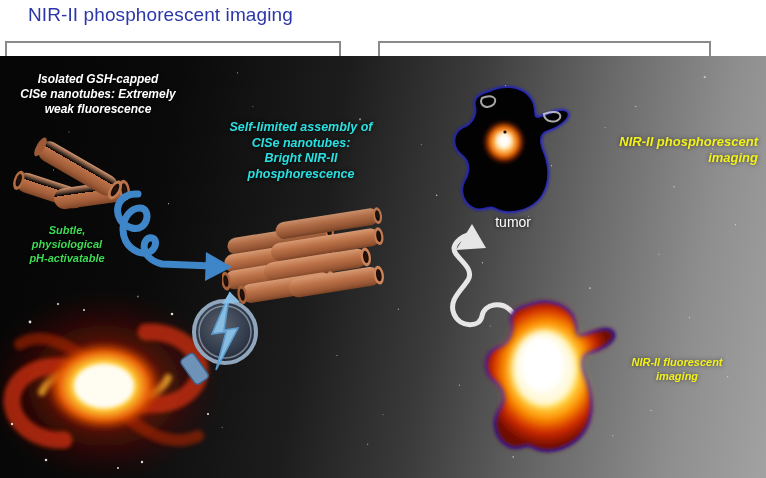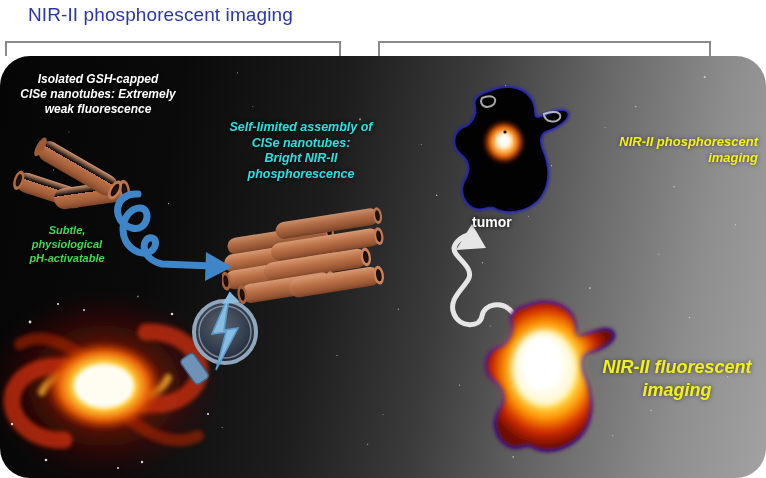--- a/index.html
+++ b/index.html
@@ -38,21 +38,20 @@
     box-sizing:border-box;
   }
   #bracket-left{left:5px;width:336px;}
   #bracket-right{left:378px;width:333px;}
 
   
   #canvas{
     position:absolute;left:0;top:56px;width:766px;height:422px;
     overflow:hidden;
     background:linear-gradient(100deg,#050505 0%,#0a0a0a 22%,#1d1d1d 42%,#3b3b3b 57%,#6b6b6b 74%,#8e8e8e 88%,#a2a2a2 100%);
-    border-radius:30px;
   }
   
   #stars{
     position:absolute;inset:0;
     background-image:
       radial-gradient(1px 1px at 12% 9%,rgba(255,255,255,.85),transparent),
       radial-gradient(1px 1px at 31% 4%,rgba(255,255,255,.65),transparent),
       radial-gradient(1.5px 1.5px at 47% 15%,rgba(255,255,255,.7),transparent),
       radial-gradient(1px 1px at 66% 7%,rgba(255,255,255,.8),transparent),
       radial-gradient(1px 1px at 83% 12%,rgba(255,255,255,.75),transparent),
@@ -126,27 +125,27 @@
     text-shadow:0 0 3px rgba(0,0,0,.95);
   }
   #annot-phos{
     left:578px;top:78px;width:180px;
     color:#f2f11a;font-size:13px;
     text-shadow:0 0 4px rgba(0,0,0,.55);
     text-align:right;
   }
   #annot-fluo{
     left:592px;top:300px;width:170px;
-    color:#f2f11a;font-size:18px;
+    color:#f2f11a;font-size:11px;
     text-shadow:0 0 4px rgba(0,0,0,.55);
   }
   #label-tumor{
-    position:absolute;left:472px;top:158px;width:70px;
-    color:#ffffff;font-size:14px;font-style:normal;font-weight:bold;
-    text-align:left;
+    position:absolute;left:461px;top:158px;width:70px;
+    color:#ffffff;font-size:14px;font-style:normal;font-weight:normal;
+    text-align:right;
     text-shadow:0 0 4px rgba(0,0,0,.9);
     font-family:"Liberation Sans",sans-serif;
   }
 
   
   .gfx{position:absolute;pointer-events:none;}
   #galaxy-wrap{left:-14px;top:218px;width:250px;height:210px;}
   #tubes-single{left:8px;top:76px;width:140px;height:92px;}
   #tubes-bundle{left:222px;top:140px;width:178px;height:108px;}
   #arrow-blue{left:108px;top:132px;width:135px;height:104px;}

